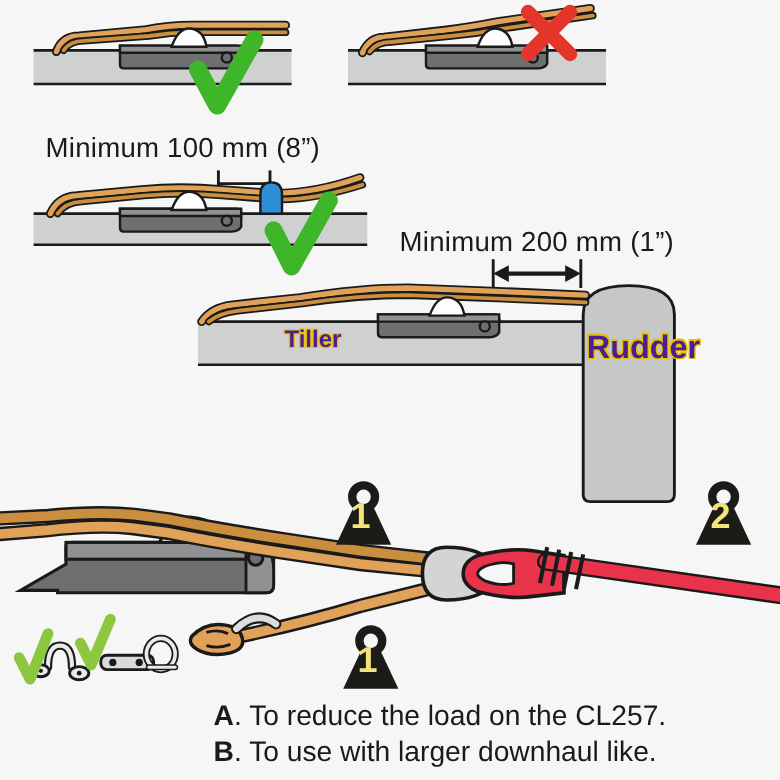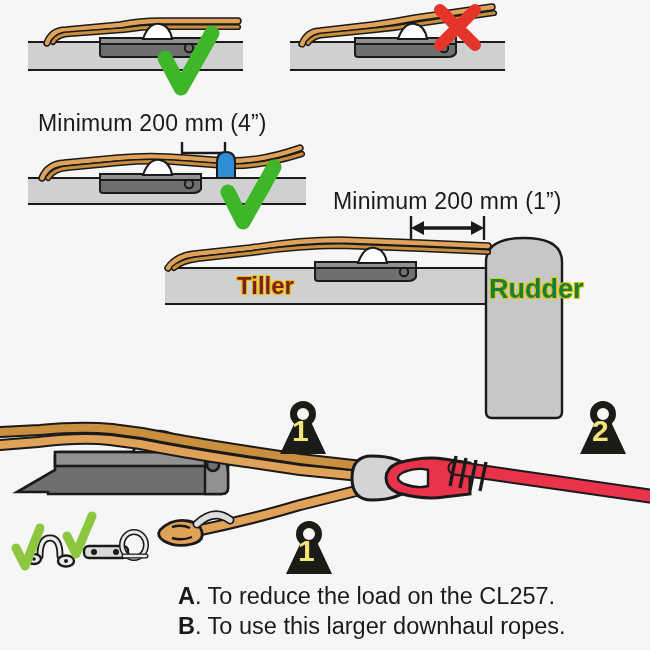--- a/index.html
+++ b/index.html
@@ -209,38 +209,38 @@
       </g>
       <g transform="translate(603,440)">
         <use href="#weight-icon"></use>
       </g>
       <g transform="translate(309,560)">
         <use href="#weight-icon"></use>
       </g>
     </g>
   </svg>
 
-  <div class="txt dim-label" style="left:38px;top:110px;">Minimum 200 mm (4”)</div>
+  <div class="txt dim-label" style="left:38px;top:110px;">Minimum 100 mm (8”)</div>
 
   <div class="txt dim-label" style="left:333px;top:188px;">Minimum 200 mm (1”)</div>
 
-  <div class="txt" style="left:237px;top:272px;font-size:24px;font-weight:bold;color:#7f1d1d;
+  <div class="txt" style="left:237px;top:272px;font-size:20px;font-weight:bold;color:#4c1d95;
        text-shadow:-1px -1px 0 #e6c200,1px -1px 0 #e6c200,-1px 1px 0 #e6c200,1px 1px 0 #e6c200;">Tiller</div>
 
-  <div class="txt" style="left:489px;top:274px;font-size:27px;font-weight:bold;color:#15803d;
+  <div class="txt" style="left:489px;top:274px;font-size:27px;font-weight:bold;color:#4c1d95;
        text-shadow:-1px -1px 0 #e6c200,1px -1px 0 #e6c200,-1px 1px 0 #e6c200,1px 1px 0 #e6c200;">Rudder</div>
 
   <div class="txt" style="left:292px;top:414px;font-size:30px;font-weight:bold;color:#f2e47a;">1</div>
 
   <div class="txt" style="left:592px;top:414px;font-size:30px;font-weight:bold;color:#f2e47a;">2</div>
 
   <div class="txt" style="left:298px;top:534px;font-size:30px;font-weight:bold;color:#f2e47a;">1</div>
 
 
   <div class="txt rig-line" style="left:178px;top:583px;text-align:center;">
     <b>A</b><span>. To reduce the load on the CL257.</span>
   </div>
 
   <div class="txt rig-line" style="left:178px;top:613px;">
-    <b>B</b><span>. To use this larger downhaul ropes.</span>
+    <b>B</b><span>. To use with larger downhaul like.</span>
   </div>
 
 </div>
 
 </body></html>

